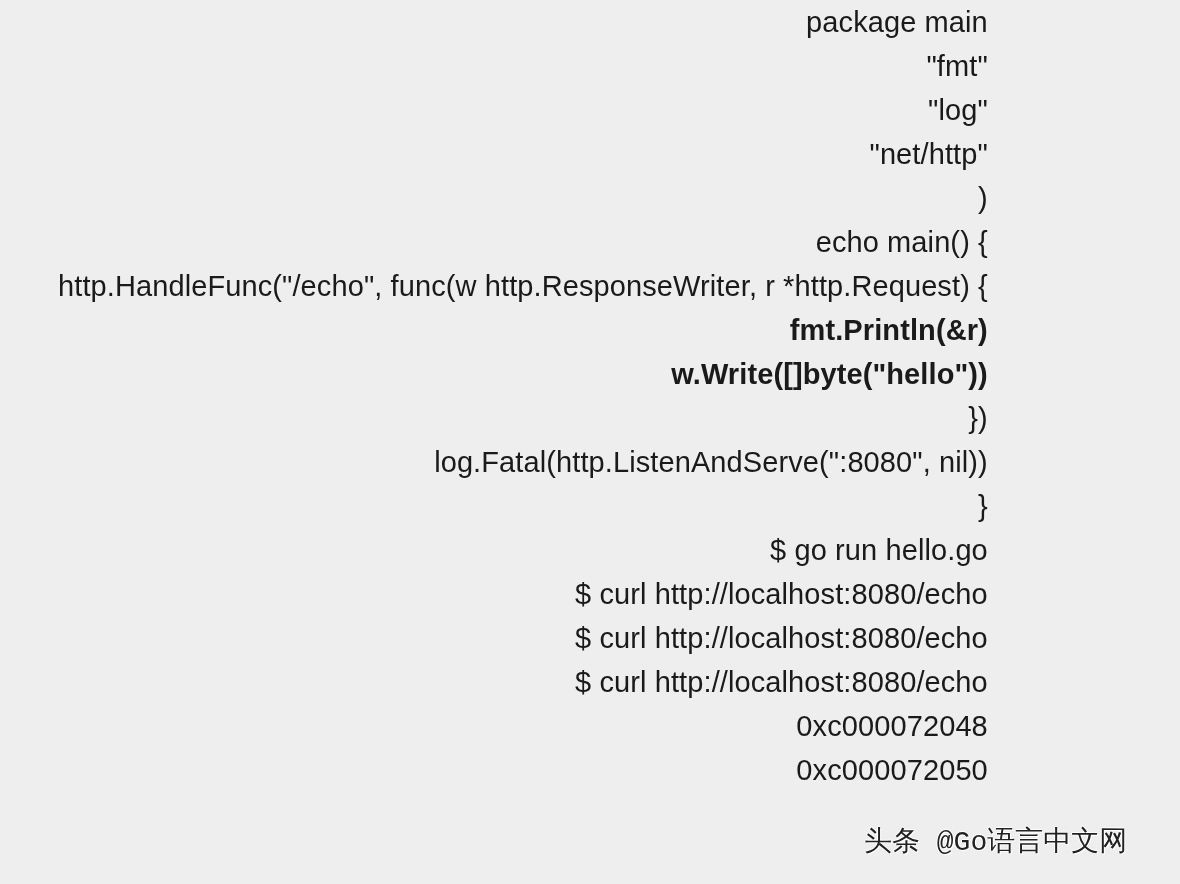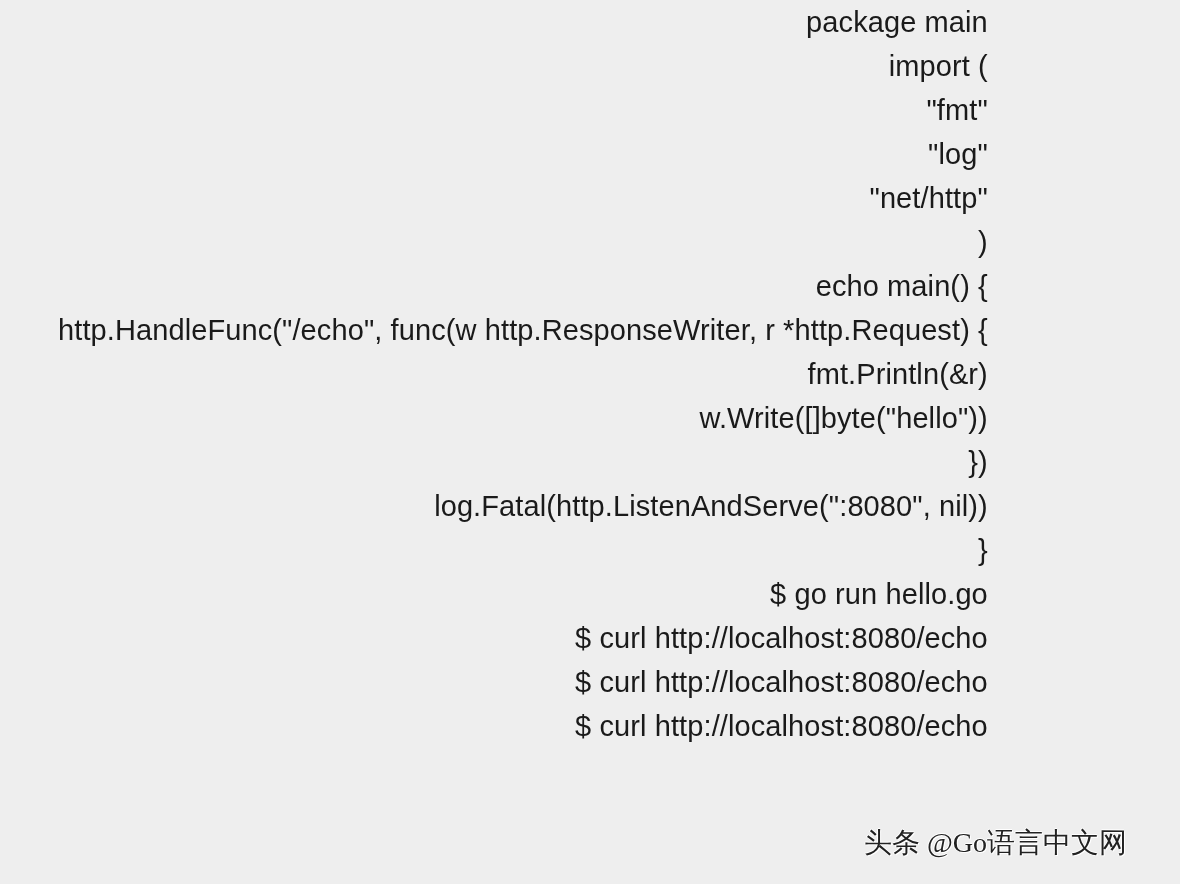--- a/index.html
+++ b/index.html
@@ -27,53 +27,54 @@
       text-align: right;
     }
     .line {
       height: 44px;
       line-height: 44px;
       font-size: 29px;
       white-space: pre;
       letter-spacing: 0.1px;
     }
     .indent-1 { padding-left: 43px; }
-    .indent-2 { padding-left: 86px; }
+    .indent-2 { padding-left: 86px; font-weight: bold; }
     .watermark {
       position: absolute;
       left: 864px;
       top: 825px;
       font-size: 28px;
       line-height: 36px;
       color: #222;
       text-shadow: 1px 1px 0 #fff, -1px 0 0 #fff, 0 -1px 0 #fff;
       white-space: nowrap;
-      font-family: Liberation Serif, serif;
+      font-family: Liberation Mono, monospace;
     }
   </style>
 </head>
 <body>
 
 <div class="page">
   <div class="code-block">
     <div class="line">package main</div>
-    <div class="line">import (</div>
     <div class="line indent-1">"fmt"</div>
     <div class="line indent-1">"log"</div>
     <div class="line indent-1">"net/http"</div>
     <div class="line">)</div>
     <div class="line">echo main() {</div>
     <div class="line indent-1">http.HandleFunc("/echo", func(w http.ResponseWriter, r *http.Request) {</div>
     <div class="line indent-2">fmt.Println(&amp;r)</div>
     <div class="line indent-2">w.Write([]byte("hello"))</div>
     <div class="line indent-1">})</div>
     <div class="line indent-1">log.Fatal(http.ListenAndServe(":8080", nil))</div>
     <div class="line">}</div>
 
     <div class="line">$ go run hello.go</div>
     <div class="line">$ curl http://localhost:8080/echo</div>
     <div class="line">$ curl http://localhost:8080/echo</div>
     <div class="line">$ curl http://localhost:8080/echo</div>
 
+    <div class="line">0xc000072048</div>
+    <div class="line">0xc000072050</div>
   </div>
 
   <div class="watermark">头条 @Go语言中文网</div>
 </div>
 
 </body></html>

